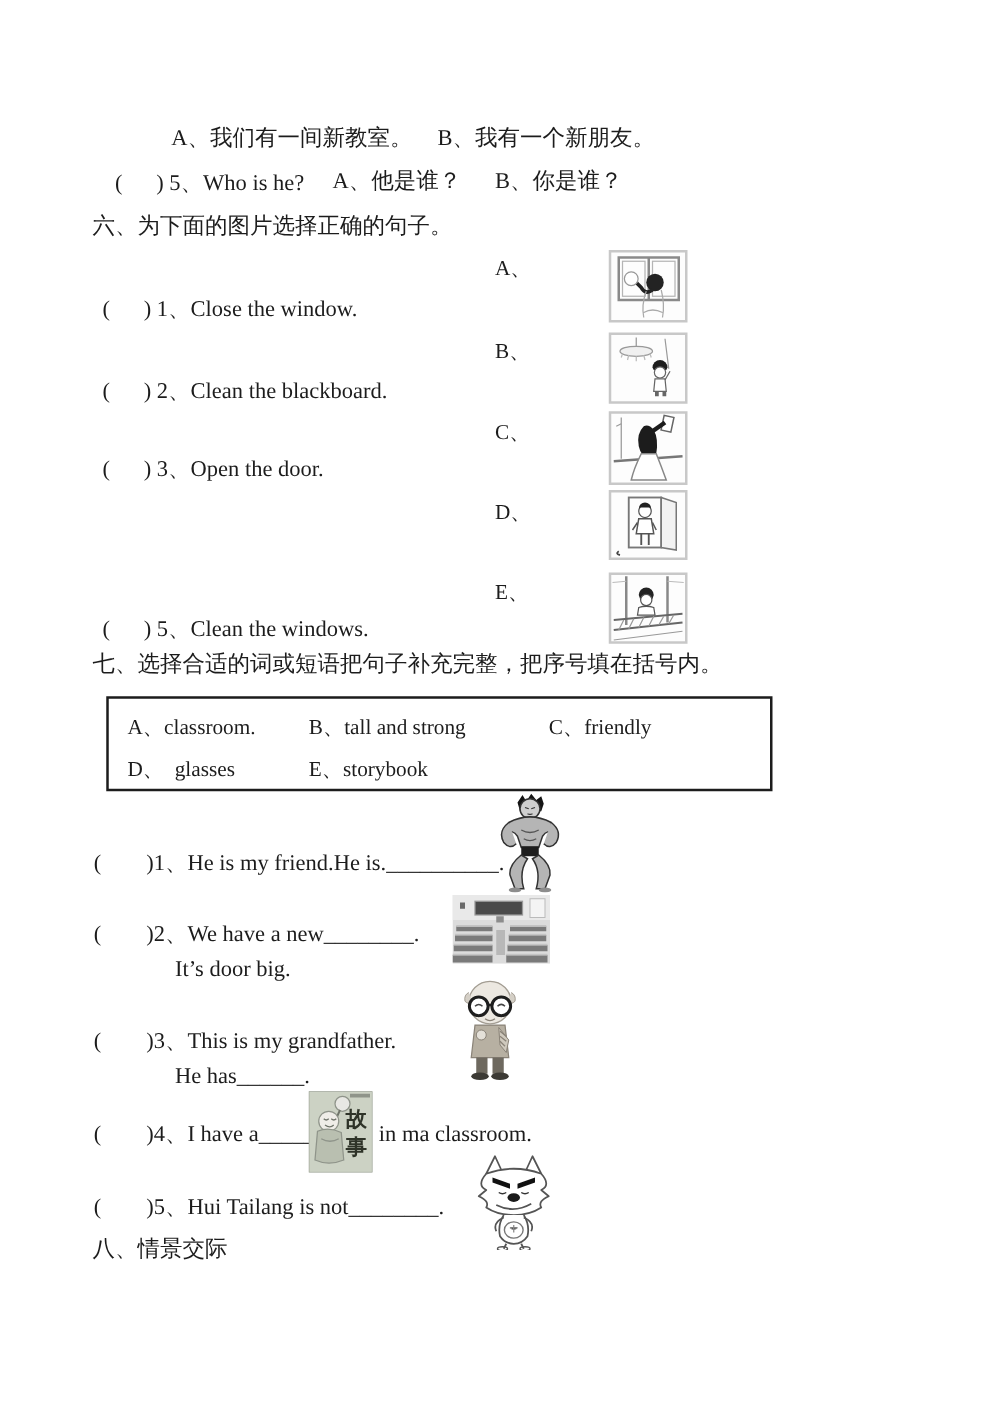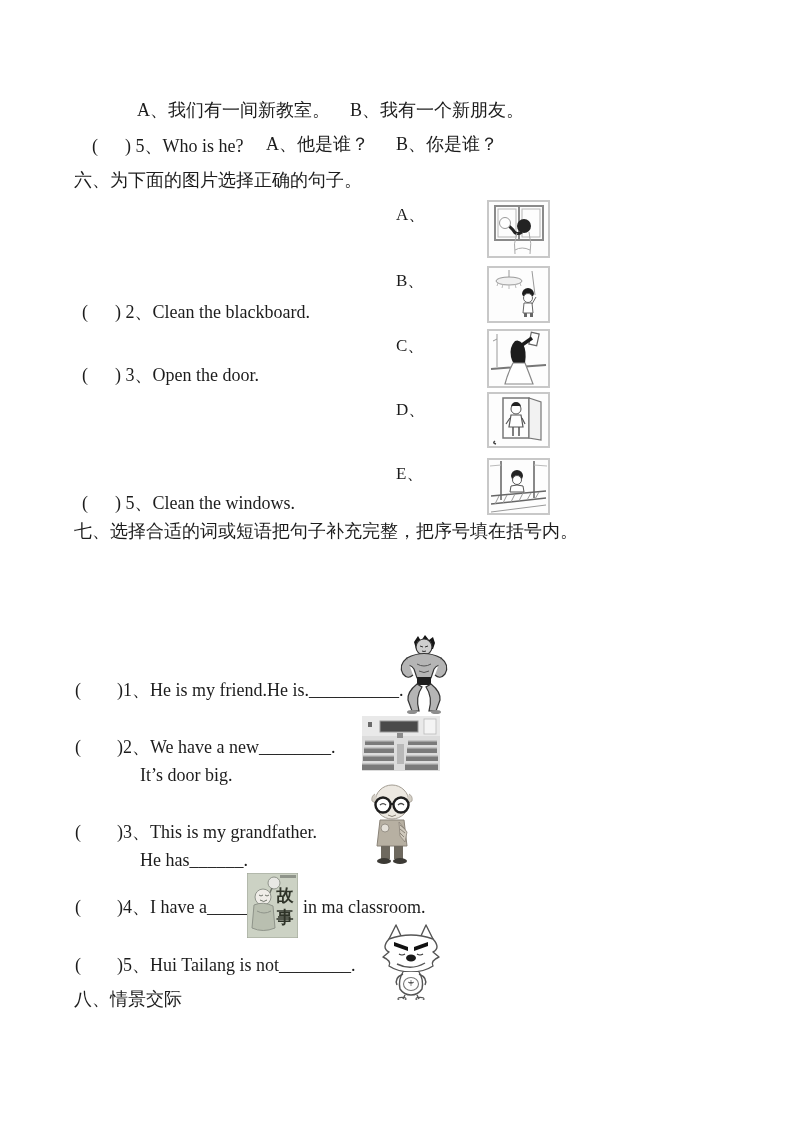--- a/index.html
+++ b/index.html
@@ -31,20 +31,21 @@
 <div class="page">
 
   <span class="t cn" style="left:137px;top:99px">A、我们有一间新教室。</span>
   <span class="t cn" style="left:350px;top:99px">B、我有一个新朋友。</span>
   <span class="t en" style="left:92px;top:135px">(      ) 5、Who is he?</span>
   <span class="t cn" style="left:266px;top:133px">A、他是谁？</span>
   <span class="t cn" style="left:396px;top:133px">B、你是谁？</span>
 
   <span class="t cn" style="left:74px;top:169px">六、为下面的图片选择正确的句子。</span>
 
+  <span class="t en" style="left:82px;top:236px">(      ) 1、Close the window.</span>
   <span class="t en" style="left:82px;top:301px">(      ) 2、Clean the blackboard.</span>
   <span class="t en" style="left:82px;top:364px">(      ) 3、Open the door.</span>
   <span class="t en" style="left:82px;top:492px">(      ) 5、Clean the windows.</span>
 
   <span class="t letter" style="left:396px;top:204px">A、</span>
   <span class="t letter" style="left:396px;top:270px">B、</span>
   <span class="t letter" style="left:396px;top:335px">C、</span>
   <span class="t letter" style="left:396px;top:399px">D、</span>
   <span class="t letter" style="left:396px;top:463px">E、</span>
 
@@ -112,20 +113,27 @@
       <path d="M22,26 Q28,24 34,26 L35,32 L21,32 z" fill="#fff" stroke="#555" stroke-width="1"></path>
       <line x1="2" y1="36" x2="57" y2="31" stroke="#666" stroke-width="1.5"></line>
       <line x1="2" y1="44" x2="57" y2="38" stroke="#666" stroke-width="1.5"></line>
       <path d="M6,44 L10,36 M14,43 L18,35 M22,42 L26,34 M30,41 L34,33 M38,40 L42,33 M46,39 L50,32" stroke="#999" stroke-width="1"></path>
       <path d="M2,52 L57,45" stroke="#999" stroke-width="1"></path>
     </svg>
   </div>
 
   <span class="t cn" style="left:74px;top:520px">七、选择合适的词或短语把句子补充完整，把序号填在括号内。</span>
 
+  <div class="word-box">
+    <span class="t wb" style="left:15px;top:12px">A、classroom.</span>
+    <span class="t wb" style="left:160px;top:12px">B、tall and strong</span>
+    <span class="t wb" style="left:352px;top:12px">C、friendly</span>
+    <span class="t wb" style="left:15px;top:46px">D、  glasses</span>
+    <span class="t wb" style="left:160px;top:46px">E、storybook</span>
+  </div>
 
   <span class="t en" style="left:75px;top:679px">(        )1、He is my friend.He is.__________.</span>
   <div class="img" style="left:397px;top:634px;width:54px;height:80px">
     <svg viewBox="0 0 54 80">
       <path d="M17,8 L21,2 L24,7 L28,1 L32,6 L36,3 L38,9 L36,15 L19,15 z" fill="#151515"></path>
       <ellipse cx="27" cy="13" rx="8" ry="8" fill="#cfcfcf" stroke="#333" stroke-width="1.2"></ellipse>
       <path d="M23,12 l3,1 M31,12 l-3,1 M25,17 q2,1 4,0" stroke="#333" stroke-width="1" fill="none"></path>
       <path d="M10,24 Q27,15 44,24 L46,33 Q41,29 37,35 L34,44 L20,44 L17,35 Q13,29 8,33 z" fill="#b5b5b5" stroke="#333" stroke-width="1.2"></path>
       <path d="M10,24 Q1,31 6,40 Q11,46 16,41" fill="#b5b5b5" stroke="#333" stroke-width="1.2"></path>
       <path d="M44,24 Q53,31 48,40 Q43,46 38,41" fill="#b5b5b5" stroke="#333" stroke-width="1.2"></path>

